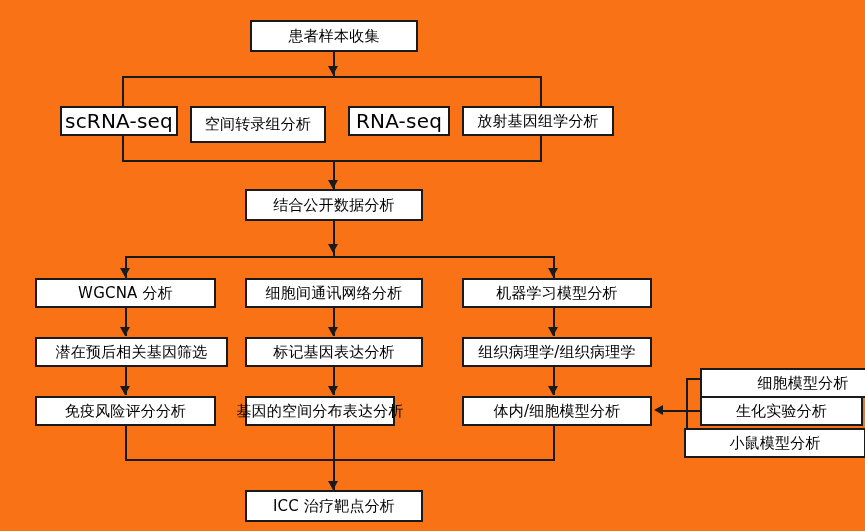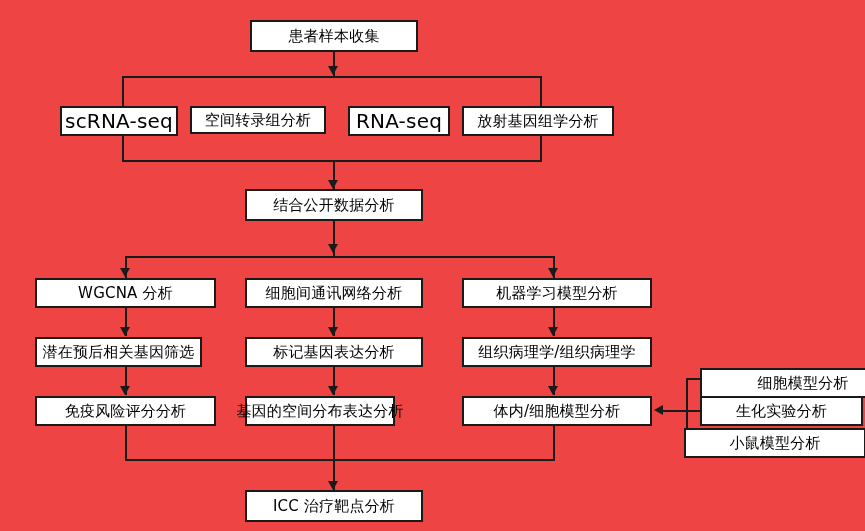--- a/index.html
+++ b/index.html
@@ -7,21 +7,21 @@
     padding: 0;
     background: #ffffff;
   }
   body {
     font-family: "DejaVu Sans", "Liberation Sans", sans-serif;
   }
   #canvas {
     position: relative;
     width: 865px;
     height: 531px;
-    background: #ef4444;
+    background: #f97316;
     overflow: hidden;
   }
   .node {
     position: absolute;
     box-sizing: border-box;
     border: 2px solid #1a1a1a;
     background: #ffffff;
     display: flex;
     align-items: center;
     justify-content: center;
@@ -70,21 +70,21 @@
   <div class="node" style="left:250px; top:20px; width:168px; height:32px;">患者样本收集</div>
 
   <div class="line v" style="left:333px; top:52px; height:25px;"></div>
 
   <div class="line h" style="left:122px; top:76px; width:420px;"></div>
   <div class="line v" style="left:122px; top:76px; height:30px;"></div>
   <div class="line v" style="left:540px; top:76px; height:30px;"></div>
   <div class="arrow-down" style="left:328px; top:66px;"></div>
 
   <div class="node latin" style="left:60px; top:106px; width:118px; height:30px;">scRNA-seq</div>
-  <div class="node" style="left:190px; top:106px; width:136px; height:28px;">空间转录组分析</div>
+  <div class="node" style="left:190px; top:106px; width:136px; height:37px;">空间转录组分析</div>
   <div class="node latin" style="left:348px; top:106px; width:102px; height:30px;">RNA-seq</div>
   <div class="node" style="left:462px; top:106px; width:152px; height:30px;">放射基因组学分析</div>
 
   <div class="line v" style="left:122px; top:136px; height:26px;"></div>
   <div class="line v" style="left:540px; top:136px; height:26px;"></div>
   <div class="line h" style="left:122px; top:160px; width:420px;"></div>
   <div class="line v" style="left:333px; top:160px; height:29px;"></div>
   <div class="arrow-down" style="left:328px; top:180px;"></div>
 
   <div class="node" style="left:245px; top:189px; width:178px; height:32px;">结合公开数据分析</div>
@@ -101,21 +101,21 @@
   <div class="node" style="left:245px; top:278px; width:178px; height:30px;">细胞间通讯网络分析</div>
   <div class="node" style="left:462px; top:278px; width:190px; height:30px;">机器学习模型分析</div>
 
   <div class="line v" style="left:125px; top:308px; height:28px;"></div>
   <div class="arrow-down" style="left:120px; top:327px;"></div>
   <div class="line v" style="left:333px; top:308px; height:28px;"></div>
   <div class="arrow-down" style="left:328px; top:327px;"></div>
   <div class="line v" style="left:553px; top:308px; height:28px;"></div>
   <div class="arrow-down" style="left:548px; top:327px;"></div>
 
-  <div class="node" style="left:35px; top:337px; width:167px; height:30px;">潜在预后相关基因筛选</div>
+  <div class="node" style="left:35px; top:337px; width:193px; height:30px;">潜在预后相关基因筛选</div>
   <div class="node" style="left:245px; top:337px; width:178px; height:30px;">标记基因表达分析</div>
   <div class="node" style="left:462px; top:337px; width:190px; height:30px;">组织病理学/组织病理学</div>
 
   <div class="line v" style="left:125px; top:367px; height:28px;"></div>
   <div class="arrow-down" style="left:120px; top:386px;"></div>
   <div class="line v" style="left:333px; top:367px; height:28px;"></div>
   <div class="arrow-down" style="left:328px; top:386px;"></div>
   <div class="line v" style="left:553px; top:367px; height:28px;"></div>
   <div class="arrow-down" style="left:548px; top:386px;"></div>
 

